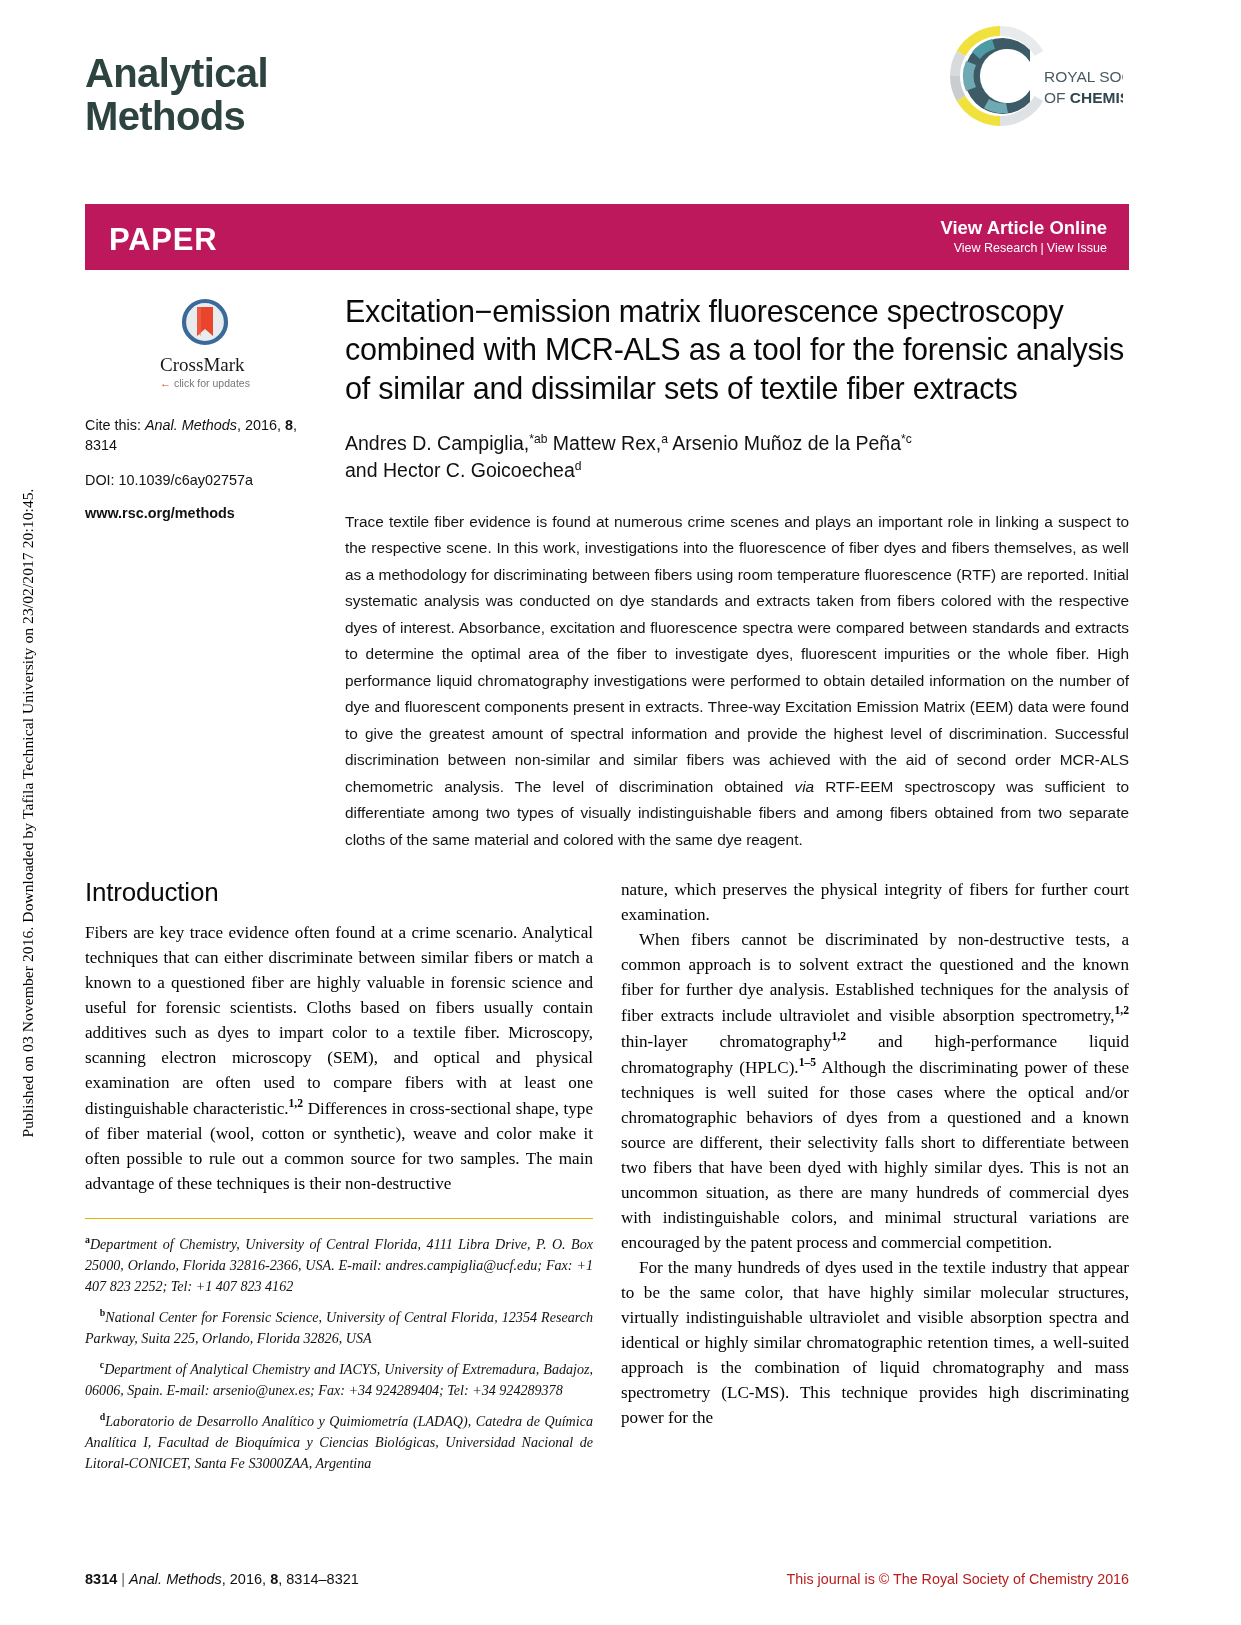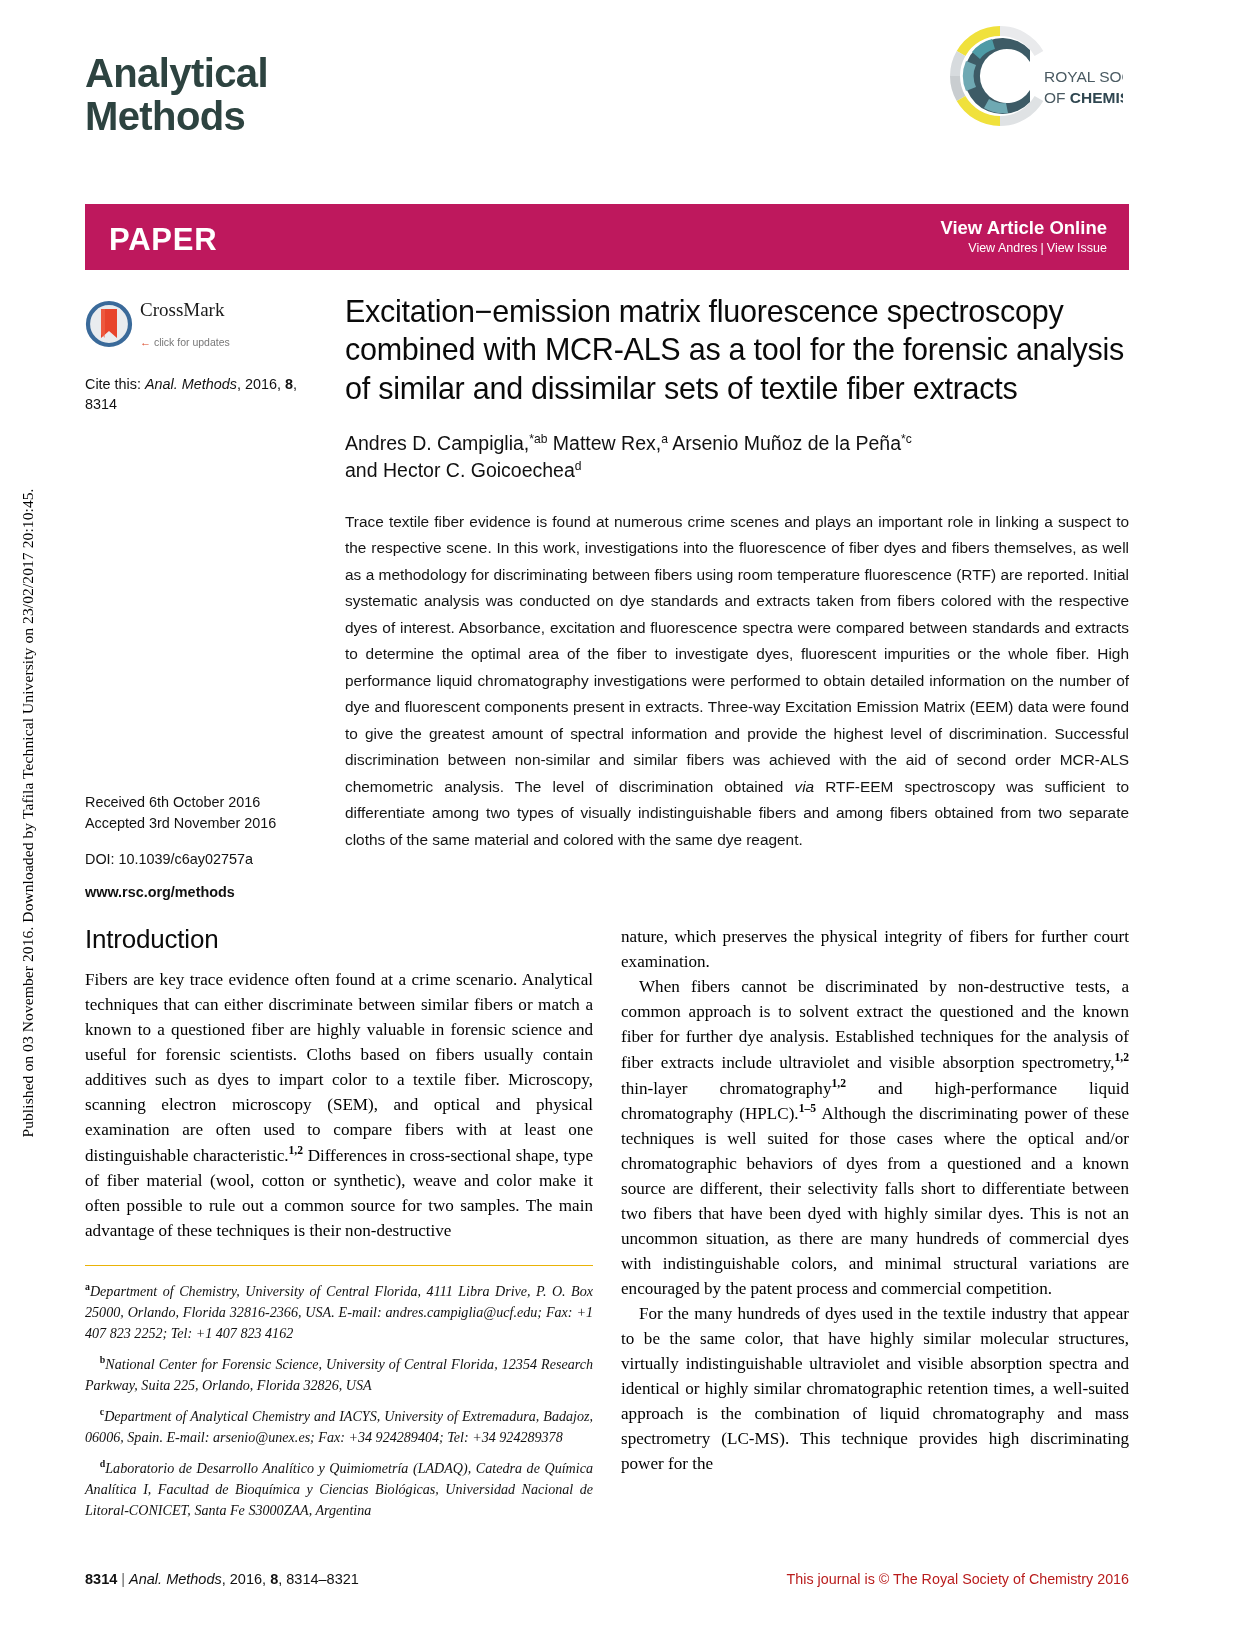--- a/index.html
+++ b/index.html
@@ -119,34 +119,35 @@
     flex: 1 1 auto;
     padding-left: 4px;
   }
 
   
   .crossmark {
     display: flex;
     align-items: center;
     gap: 7px;
     margin-top: 6px;
+    flex-direction: column;
   }
   .crossmark-mark { width: 48px; height: 48px; flex: 0 0 48px; }
   .crossmark-text { padding-top: 2px; }
   .crossmark-name {
     font-family: "Liberation Serif", serif;
     font-size: 19px;
     color: #1a1a1a;
     line-height: 1.05;
   }
   .crossmark-sub {
     font-size: 10.5px;
     color: #777;
     line-height: 1.2;
-    margin-top: 16px;
+    margin-top: 2px;
     white-space: nowrap;
   }
   .crossmark-sub .arrow { color: #d8411f; font-size: 11px; }
 
   .cite-this {
     margin-top: 26px;
     font-size: 14.4px;
     line-height: 1.35;
     color: #111;
   }
@@ -294,21 +295,21 @@
         <text x="96" y="79" font-family="Liberation Sans, sans-serif" font-size="15.5" fill="#4a5a62">OF <tspan font-weight="bold" fill="#2f4650">CHEMISTRY</tspan></text>
       </svg>
     </div>
   </div>
 
   <div class="banner">
     <div class="banner-type">PAPER</div>
     <div class="banner-links">
       <span class="primary">View Article Online</span>
       <span class="secondary">
-        <span>View Andres</span><span class="sep">|</span><span>View Issue</span>
+        <span>View Research</span><span class="sep">|</span><span>View Issue</span>
       </span>
     </div>
   </div>
 
   <div class="head">
 
     <div class="head-left">
 
       <div class="crossmark">
         <svg class="crossmark-mark" viewBox="0 0 48 48">
@@ -320,24 +321,20 @@
         <div class="crossmark-text">
           <div class="crossmark-name">CrossMark</div>
           <div class="crossmark-sub"><span class="arrow">←</span> <span>click for updates</span></div>
         </div>
       </div>
 
       <div class="cite-this">
         <span>Cite this: </span><em>Anal. Methods</em><span>, 2016, </span><b>8</b><span>, 8314</span>
       </div>
 
-      <div class="received-block">
-        <div>Received 6th October 2016</div>
-        <div>Accepted 3rd November 2016</div>
-      </div>
       <div class="doi-line">DOI: 10.1039/c6ay02757a</div>
       <div class="url-line">www.rsc.org/methods</div>
     </div>
 
     <div class="head-right">
       <h1 class="art-title">Excitation−emission matrix fluorescence spectroscopy combined with MCR-ALS as a tool for the forensic analysis of similar and dissimilar sets of textile fiber extracts</h1>
 
       <div class="authors">
         <span>Andres D. Campiglia,</span><sup>*ab</sup><span> Mattew Rex,</span><sup>a</sup><span> Arsenio Muñoz de la Peña</span><sup>*c</sup><br><span>and Hector C. Goicoechea</span><sup>d</sup>
       </div>

